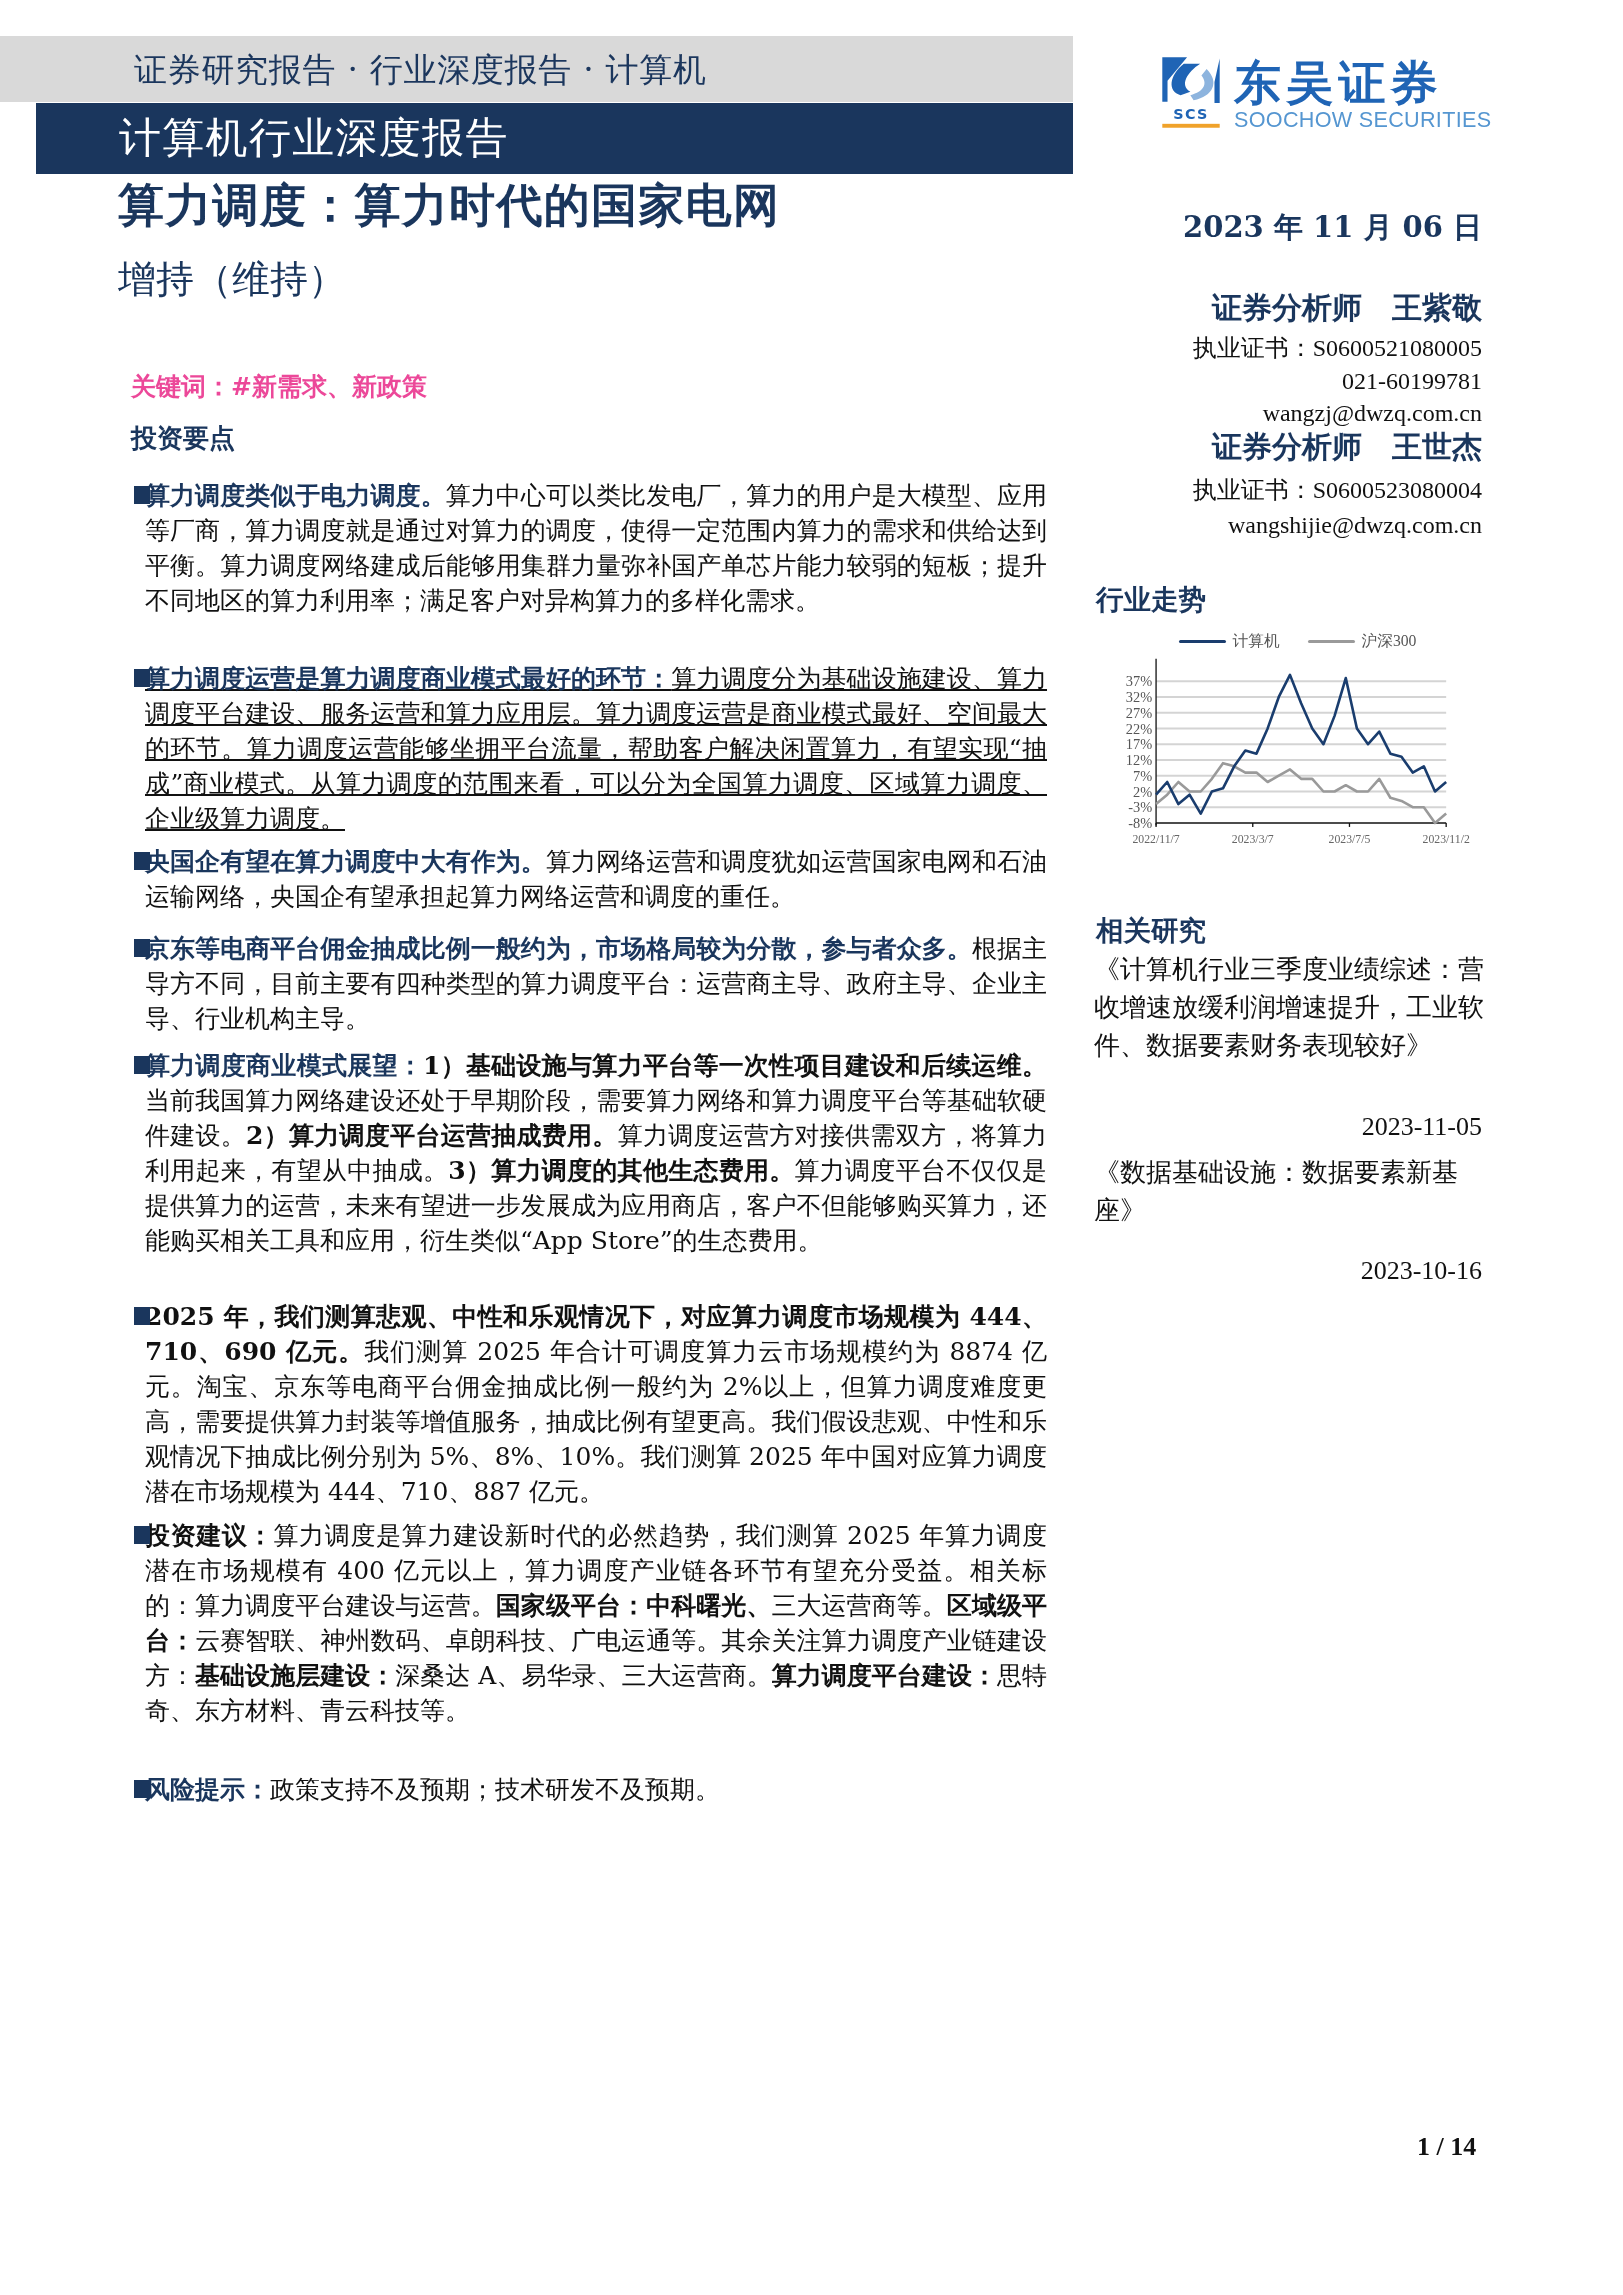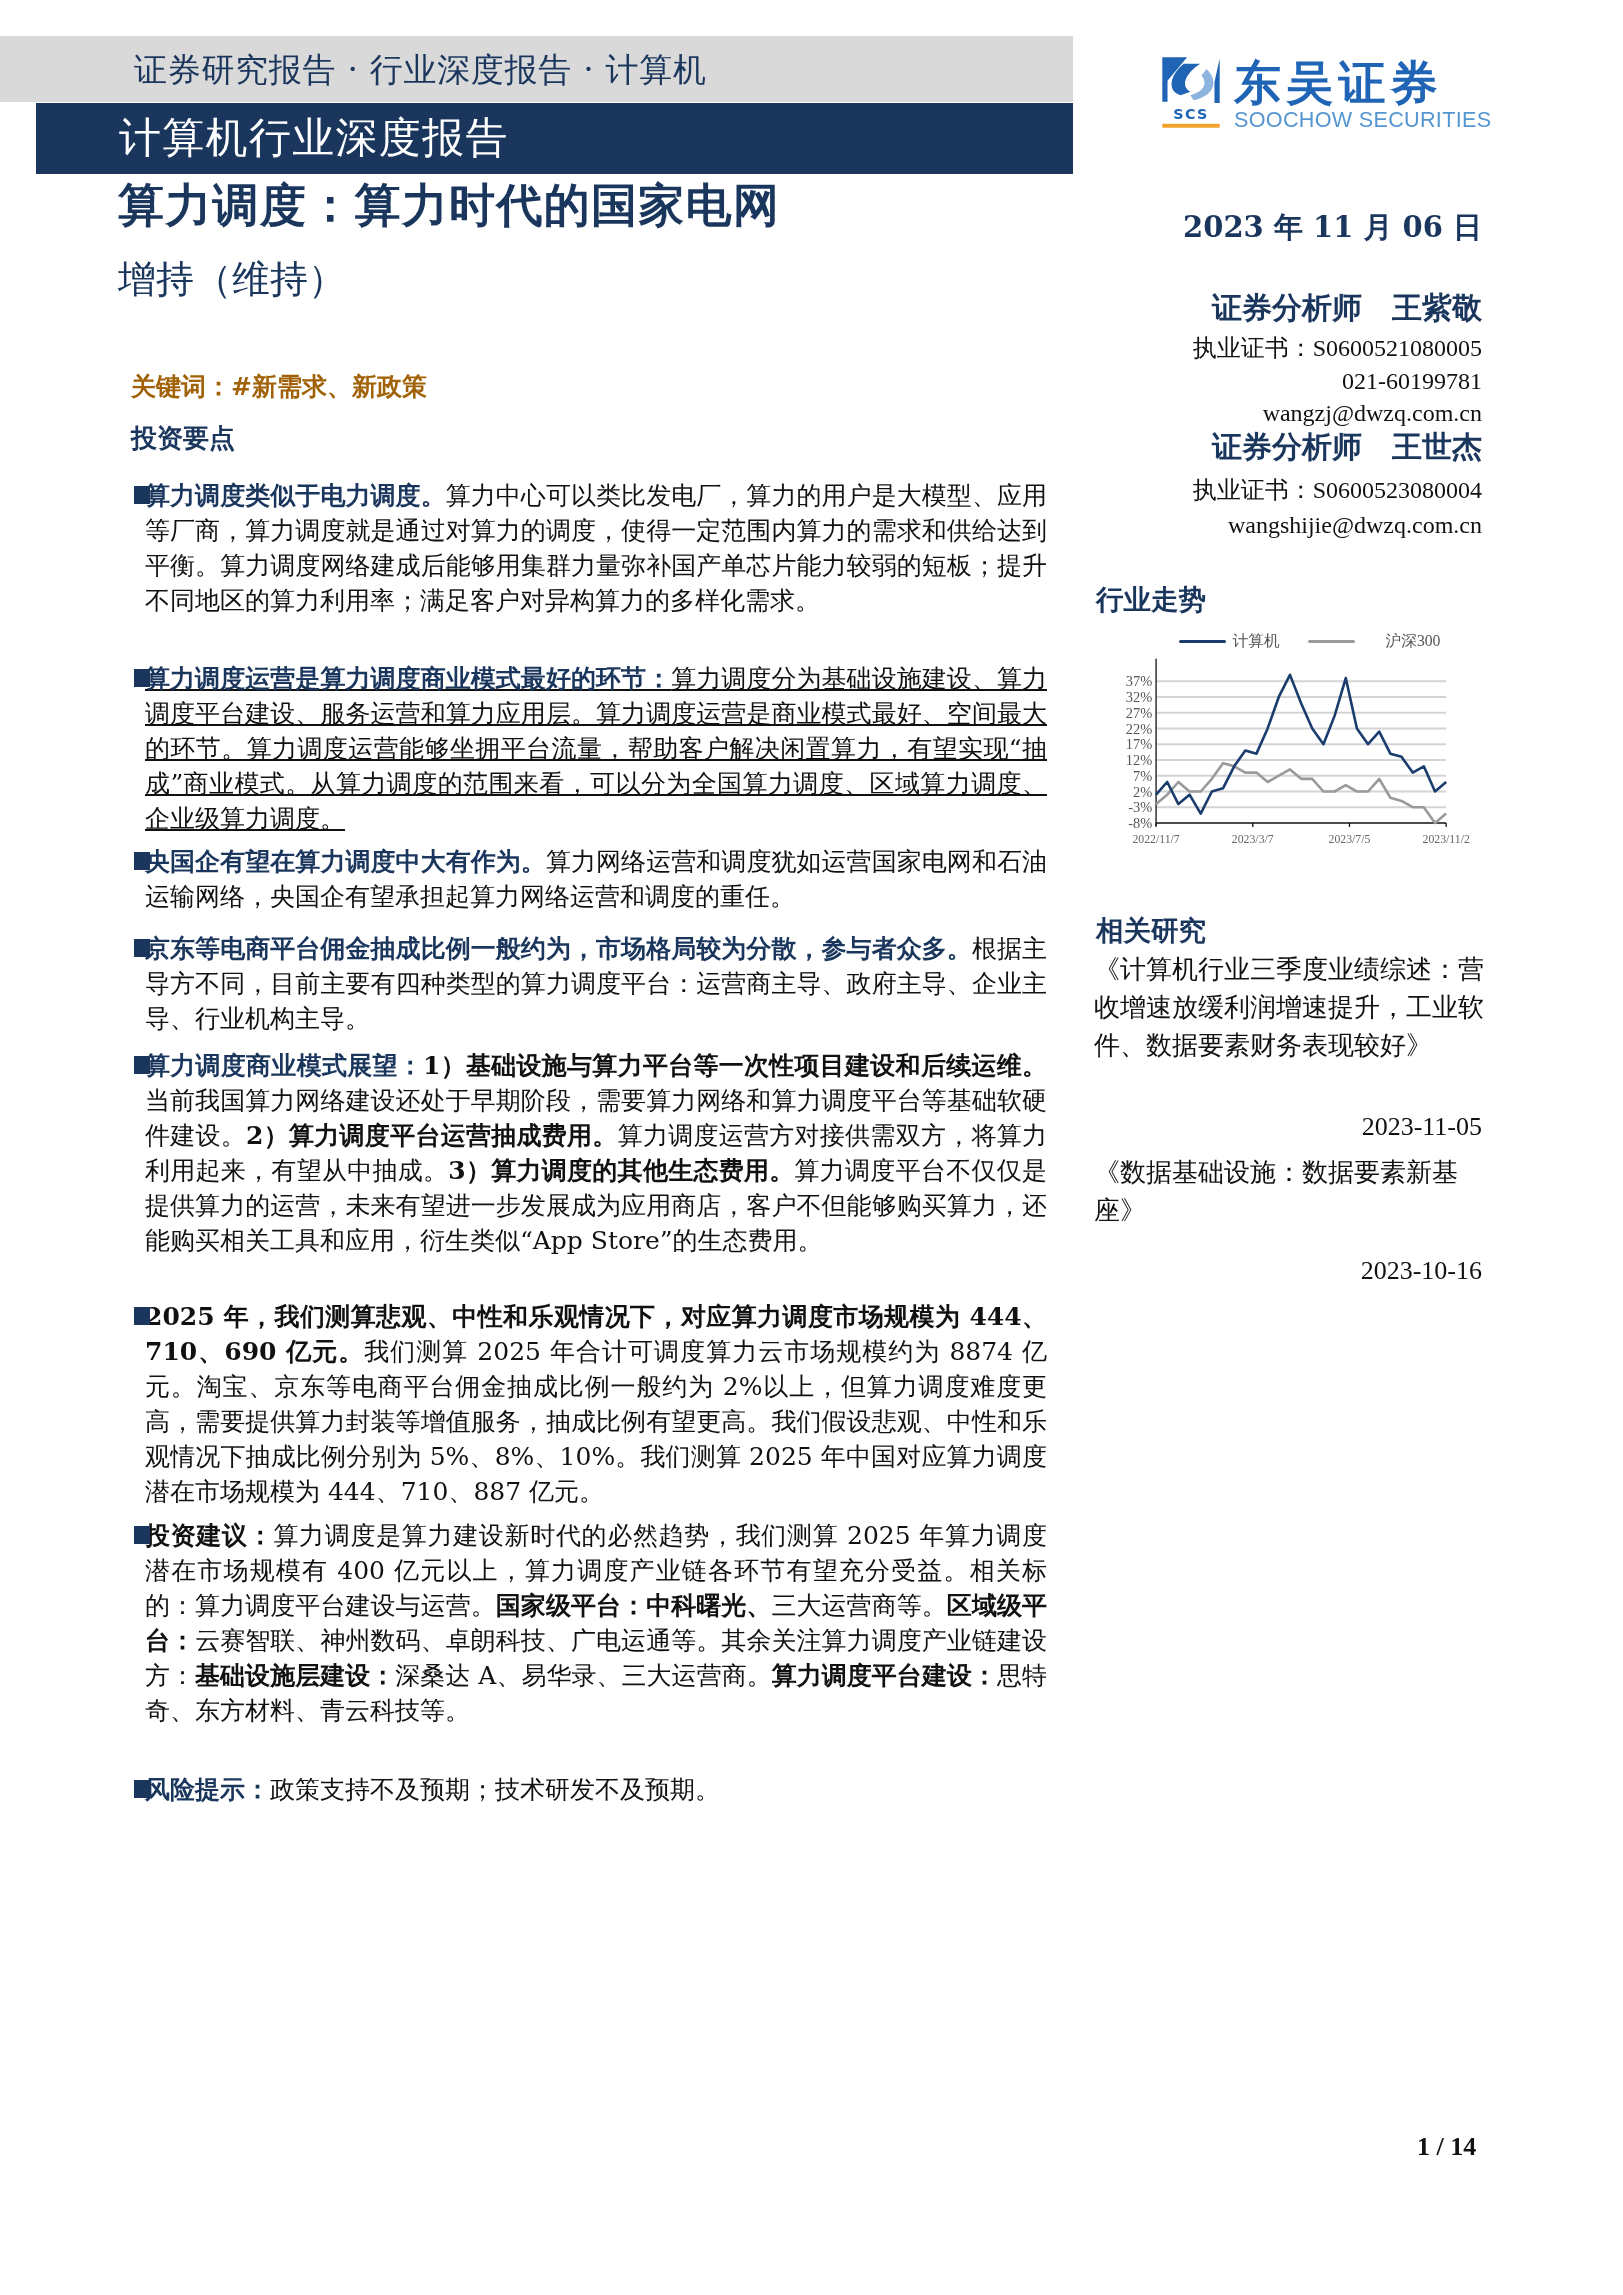--- a/index.html
+++ b/index.html
@@ -33,21 +33,21 @@
   
   #chart { position: absolute; left: 1086px; top: 631px; width: 406px; height: 236px; font-family: "Liberation Serif", serif; }
   .legend { position: absolute; top: 0; font-size: 15.7px; color: #555; white-space: nowrap; display: flex; align-items: center; }
   .legend .swatch { display: inline-block; width: 47px; height: 3.9px; border-radius: 2px; margin-right: 6.5px; }
 
   
   .research-item { position: absolute; left: 1094px; width: 393px; font-size: 26px; line-height: 38px; color: #111; }
   .research-date { position: absolute; left: 1086px; width: 396px; text-align: right; font-size: 26px; color: #111; font-family: "Liberation Serif", serif; }
 
   
-  #keywords { left: 131px; top: 370px; font-size: 25px; font-weight: bold; color: #a16207; white-space: nowrap; }
+  #keywords { left: 131px; top: 370px; font-size: 25px; font-weight: bold; color: #ec4899; white-space: nowrap; }
   #points-heading { left: 131px; top: 421px; font-size: 26px; color: #1a365d; font-weight: bold; white-space: nowrap; }
 
   .bullet { position: absolute; left: 131px; width: 916px; }
   .bullet .sq { position: absolute; left: 3.3px; top: 7.9px; width: 15.7px; height: 17.7px; background: #1a365d; }
   .bullet .txt { margin-left: 14px; font-size: 25px; line-height: 35px; text-align: justify; color: #111; }
   .hl { color: #1a365d; font-weight: bold; }
   .bd { font-weight: bold; color: #111; }
 
   #page-number { left: 1417px; top: 2132px; font-size: 26px; font-weight: bold; font-family: "Liberation Serif", serif; white-space: nowrap; }
 </style>
@@ -90,21 +90,21 @@
 <div class="right-col analyst-line" style="top:474px;">执业证书：S0600523080004</div>
 <div class="right-col analyst-line" style="top:512px;">wangshijie@dwzq.com.cn</div>
 
 <div class="side-heading" style="top:582px;">行业走势</div>
 
 <div id="chart">
   <div class="legend" style="left:93px;">
     <span class="swatch" style="background:#1a3d6e"></span>
     <span>计算机</span>
   </div>
-  <div class="legend" style="left:222px;gap:24px;">
+  <div class="legend" style="left:222px;">
     <span class="swatch" style="background:#9a9a9a"></span>
     <span>沪深300</span>
   </div>
   <svg id="chart-svg" width="406" height="236" style="position:absolute;left:0;top:0;" viewBox="0 0 620 360">
       <line x1="107" x2="550" y1="76.4375" y2="76.4375" stroke="#d4d4d4" stroke-width="3"></line>
       <text x="101" y="84.4375" text-anchor="end" font-size="22" fill="#555" font-family="Liberation Serif, serif">37%</text>
       <line x1="107" x2="550" y1="100.5" y2="100.5" stroke="#d4d4d4" stroke-width="3"></line>
       <text x="101" y="108.5" text-anchor="end" font-size="22" fill="#555" font-family="Liberation Serif, serif">32%</text>
       <line x1="107" x2="550" y1="124.5625" y2="124.5625" stroke="#d4d4d4" stroke-width="3"></line>
       <text x="101" y="132.5625" text-anchor="end" font-size="22" fill="#555" font-family="Liberation Serif, serif">27%</text>

